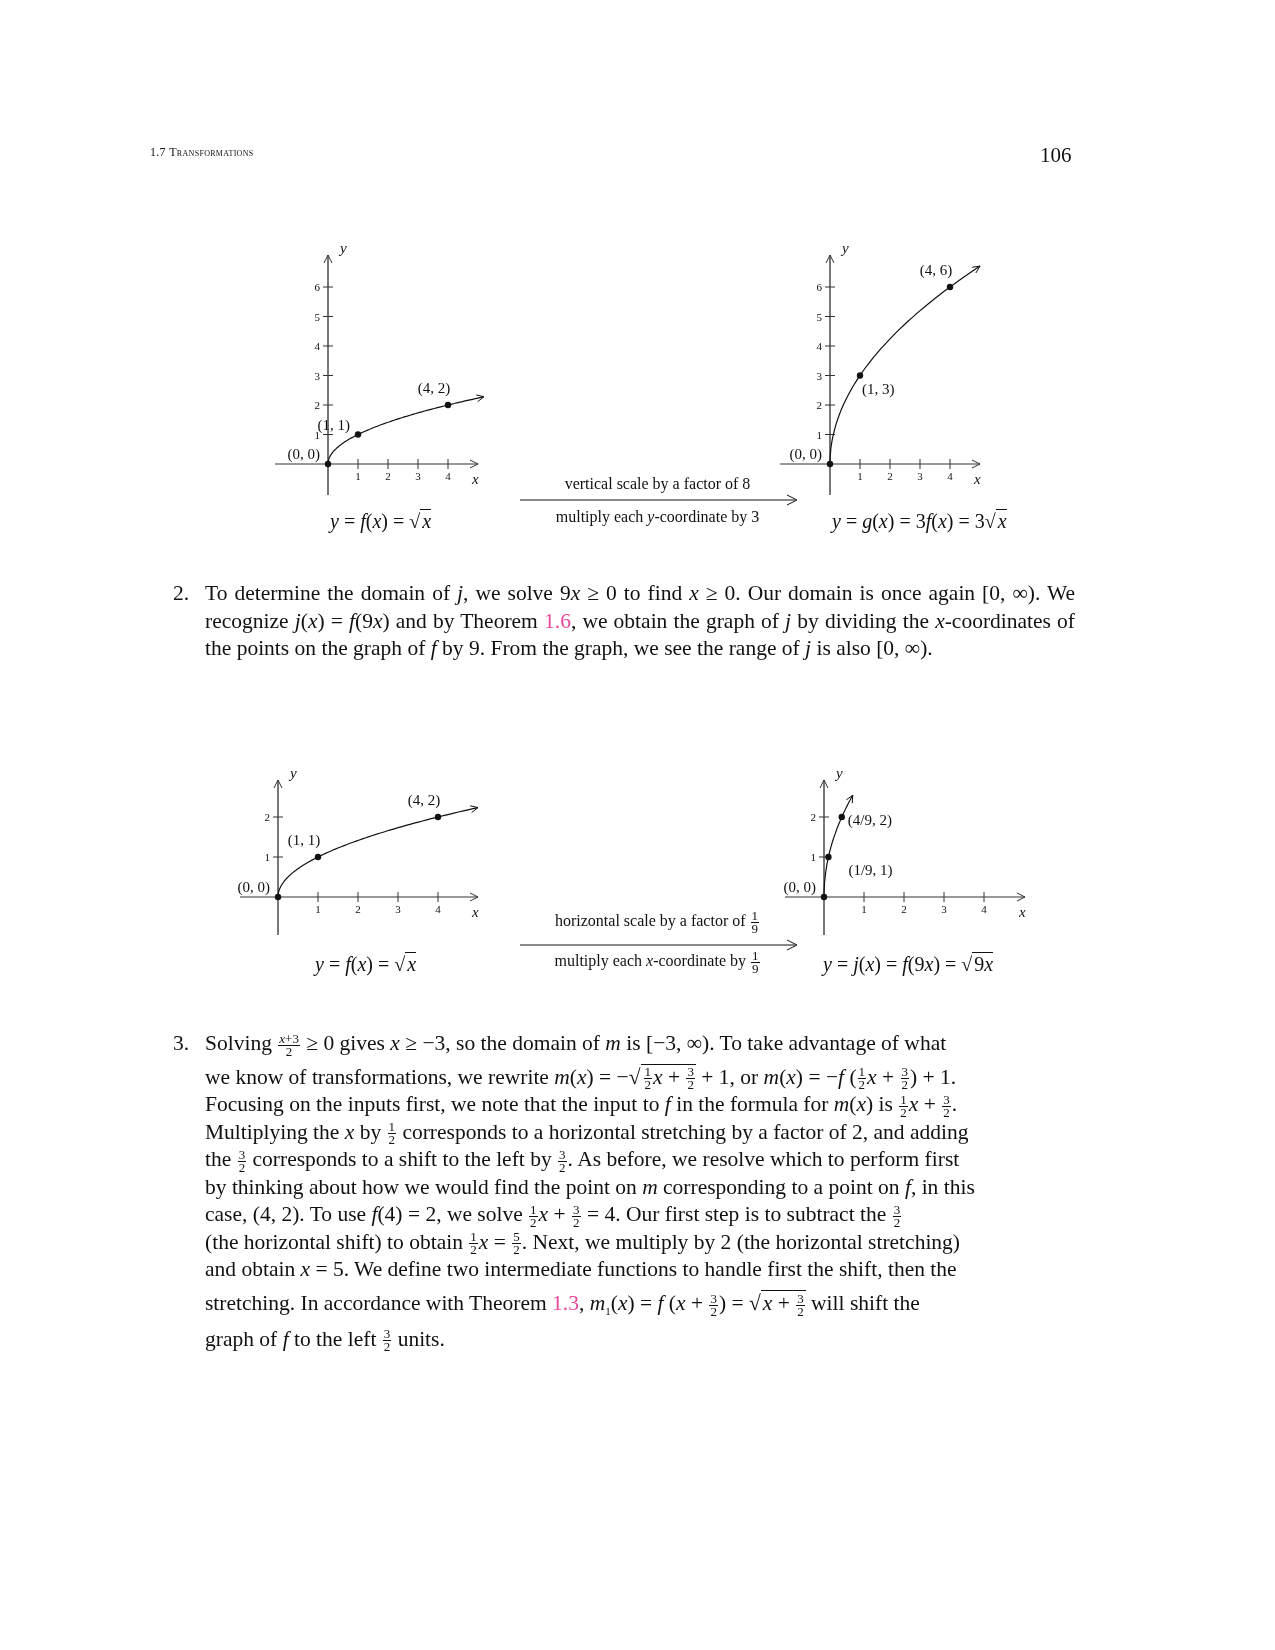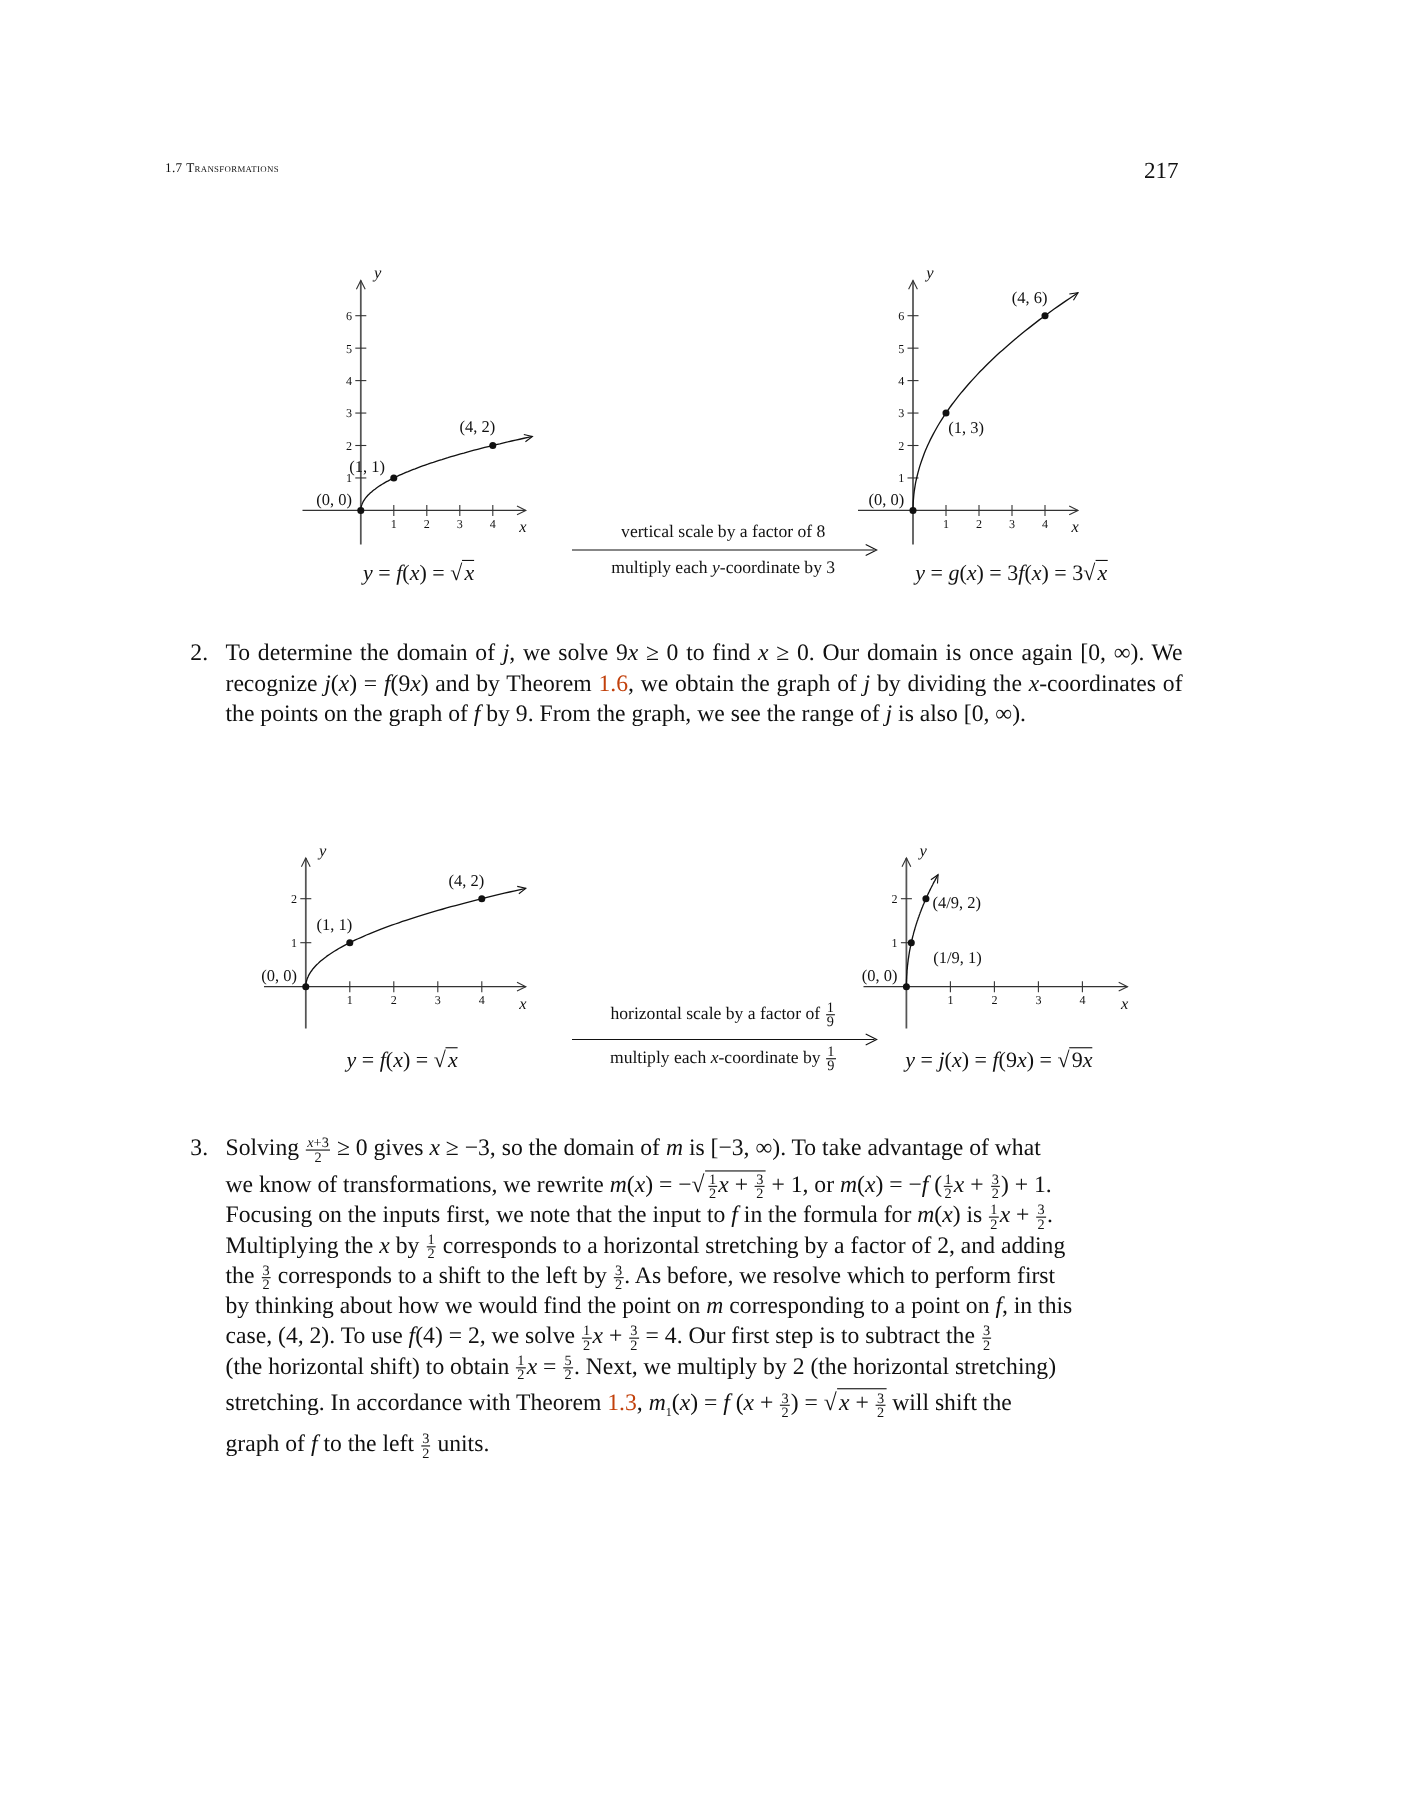--- a/index.html
+++ b/index.html
@@ -4,37 +4,37 @@
 <style>
   html, body { margin: 0; padding: 0; background: #fff; }
   body { width: 1275px; height: 1650px; position: relative; font-family: "Liberation Serif", "DejaVu Serif", serif; color: #111; }
   .abs { position: absolute; }
   .header-left { left: 150px; top: 145px; font-size: 12px; letter-spacing: 0.3px; }
   .header-left .sc { font-variant: small-caps; }
   .header-right { left: 1040px; top: 143px; font-size: 21px; }
   svg text { font-family: "Liberation Serif", "DejaVu Serif", serif; fill: #111; }
   .para { font-size: 21.5px; line-height: 27.5px; text-align: justify; }
   .para .num { position: absolute; left: -32px; top: 0; }
-  .link { color: #c2410c; }
+  .link { color: #ec4899; }
   .frac { display: inline-block; vertical-align: middle; text-align: center; font-size: 13px; line-height: 12px; margin: 0 1px; }
   .frac .n { display: block; border-bottom: 1px solid #111; padding: 0 1px; }
   .frac .d { display: block; padding: 0 1px; }
   .sqrt { border-top: 1px solid #111; padding-left: 2px; }
   .line { display: block; white-space: nowrap; }
   .caption { font-size: 20px; white-space: nowrap; }
   .arrow-label { font-size: 16px; white-space: nowrap; text-align: center; }
 </style>
 </head>
 <body>
 
 <div class="abs header-left">
   <span>1.7</span>
   <span class="sc">Transformations</span>
 </div>
-<div class="abs header-right">217</div>
+<div class="abs header-right">106</div>
 
 <svg class="abs" style="left:0;top:0" width="1275" height="1650">
   <g id="g1">
       <line x1="275" y1="464" x2="478" y2="464" stroke="#333" stroke-width="1.2"></line>
       <path d="M470,460 L478,464 L470,468" fill="none" stroke="#333"></path>
       <line x1="328" y1="495" x2="328" y2="255" stroke="#555" stroke-width="1.6"></line>
       <path d="M324,263 L328,255 L332,263" fill="none" stroke="#333"></path>
       <text x="472" y="484" font-size="15" font-style="italic">x</text>
       <text x="340" y="253" font-size="15" font-style="italic">y</text>
       <line x1="358" y1="459" x2="358" y2="469" stroke="#333"></line>
@@ -187,15 +187,16 @@
 <div class="abs para" style="left:205px;top:1030px;width:870px;">
   <span class="num">3.</span>
   <span class="line">Solving <span class="frac"><span class="n"><i>x</i>+3</span><span class="d">2</span></span> ≥ 0 gives <i>x</i> ≥ −3, so the domain of <i>m</i> is [−3, ∞). To take advantage of what</span>
   <span class="line" style="margin-top:6px">we know of transformations, we rewrite <i>m</i>(<i>x</i>) = −√<span class="sqrt"><span class="frac"><span class="n">1</span><span class="d">2</span></span><i>x</i> + <span class="frac"><span class="n">3</span><span class="d">2</span></span></span> + 1, or <i>m</i>(<i>x</i>) = −<i>f</i> (<span class="frac"><span class="n">1</span><span class="d">2</span></span><i>x</i> + <span class="frac"><span class="n">3</span><span class="d">2</span></span>) + 1.</span>
   <span class="line">Focusing on the inputs first, we note that the input to <i>f</i> in the formula for <i>m</i>(<i>x</i>) is <span class="frac"><span class="n">1</span><span class="d">2</span></span><i>x</i> + <span class="frac"><span class="n">3</span><span class="d">2</span></span>.</span>
   <span class="line">Multiplying the <i>x</i> by <span class="frac"><span class="n">1</span><span class="d">2</span></span> corresponds to a horizontal stretching by a factor of 2, and adding</span>
   <span class="line">the <span class="frac"><span class="n">3</span><span class="d">2</span></span> corresponds to a shift to the left by <span class="frac"><span class="n">3</span><span class="d">2</span></span>. As before, we resolve which to perform first</span>
   <span class="line">by thinking about how we would find the point on <i>m</i> corresponding to a point on <i>f</i>, in this</span>
   <span class="line">case, (4, 2). To use <i>f</i>(4) = 2, we solve <span class="frac"><span class="n">1</span><span class="d">2</span></span><i>x</i> + <span class="frac"><span class="n">3</span><span class="d">2</span></span> = 4. Our first step is to subtract the <span class="frac"><span class="n">3</span><span class="d">2</span></span></span>
   <span class="line">(the horizontal shift) to obtain <span class="frac"><span class="n">1</span><span class="d">2</span></span><i>x</i> = <span class="frac"><span class="n">5</span><span class="d">2</span></span>. Next, we multiply by 2 (the horizontal stretching)</span>
+  <span class="line">and obtain <i>x</i> = 5. We define two intermediate functions to handle first the shift, then the</span>
   <span class="line" style="margin-top:6px">stretching. In accordance with Theorem <span class="link">1.3</span>, <i>m</i><sub style="font-size:11px">1</sub>(<i>x</i>) = <i>f</i> (<i>x</i> + <span class="frac"><span class="n">3</span><span class="d">2</span></span>) = √<span class="sqrt"><i>x</i> + <span class="frac"><span class="n">3</span><span class="d">2</span></span></span> will shift the</span>
   <span class="line">graph of <i>f</i> to the left <span class="frac"><span class="n">3</span><span class="d">2</span></span> units.</span>
 </div>
 
 </body></html>

